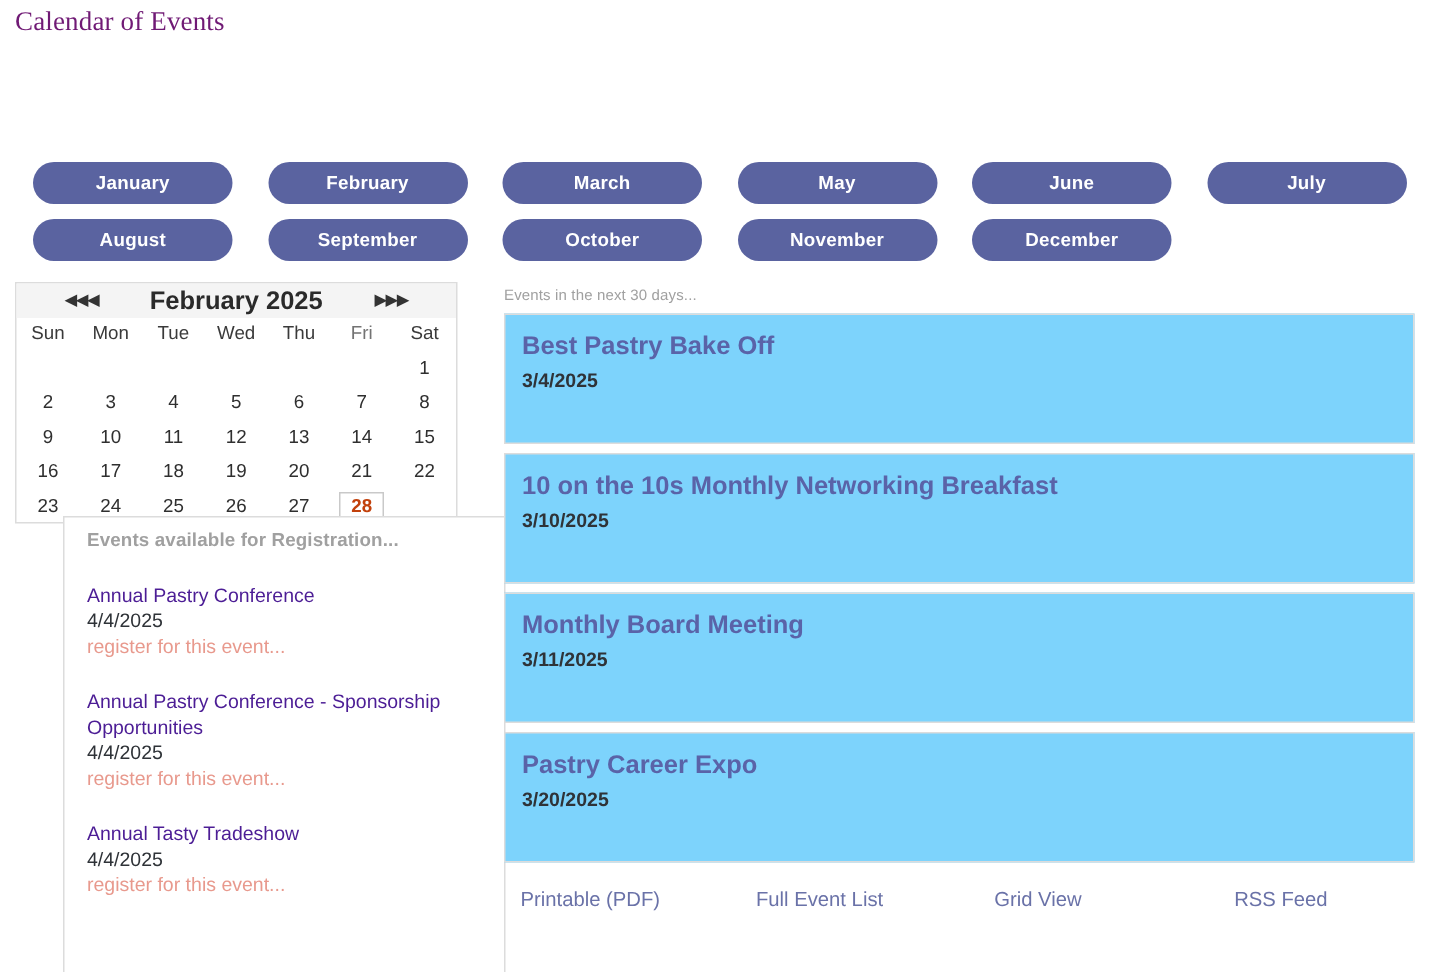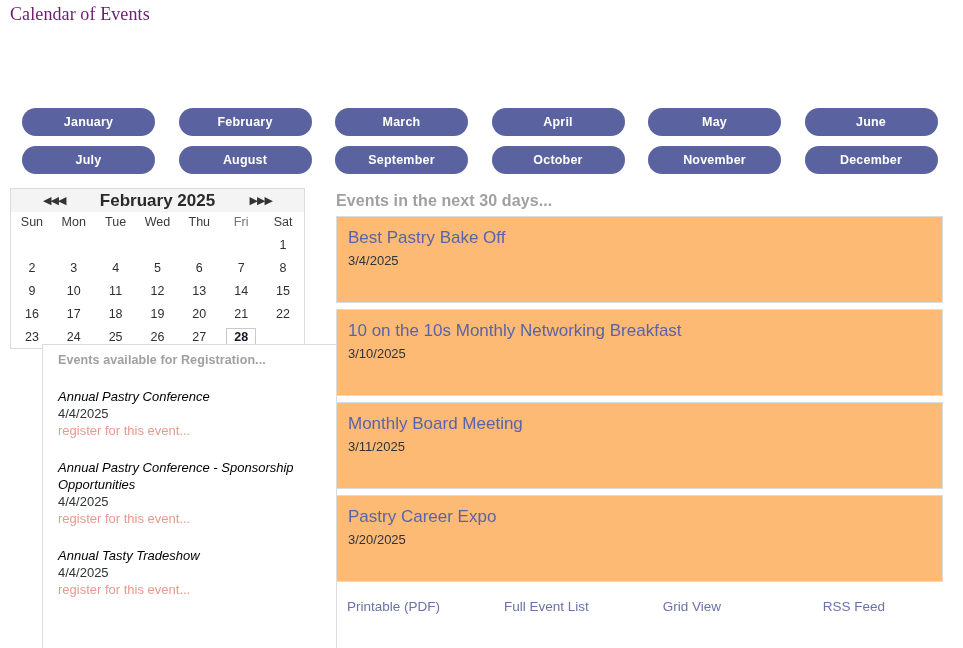--- a/index.html
+++ b/index.html
@@ -111,21 +111,21 @@
     padding: 2px 0;
     height: 19px;
     color: #2f2f2f;
   }
   .day-event { color: #e8998d; }
   .day-selected {
     display: inline-block;
     border: 1px solid #c9c9c9;
     padding: 1px 7px;
     font-weight: bold;
-    color: #0f172a;
+    color: #c2410c;
     line-height: 14px;
   }
 
   #registration-panel {
     position: absolute;
     left: 10px;
     top: 344px;
     width: 295px;
     height: 353px;
     border: 1px solid #dcdcdc;
@@ -138,23 +138,22 @@
   .panel-heading {
     font-size: 12.5px;
     font-weight: bold;
     color: #a0a0a0;
     letter-spacing: 0.1px;
     margin-bottom: 21px;
   }
   .reg-item { margin-bottom: 20px; }
   .reg-title {
     font-size: 13px;
-    color: #000000;
+    color: #4c1d95;
     line-height: 17px;
-    font-style: italic;
   }
   .reg-date {
     font-size: 13px;
     color: #2f3338;
     line-height: 17px;
   }
   .reg-link {
     font-size: 13px;
     color: #e8998d;
     line-height: 17px;
@@ -162,34 +161,35 @@
   }
 
   
   #events-column {
     position: absolute;
     left: 336px;
     top: 192px;
     width: 607px;
   }
   #events-heading {
-    font-size: 16px;
-    font-weight: bold;
+    font-size: 10px;
+    font-weight: normal;
     color: #a0a0a0;
     letter-spacing: 0.1px;
     margin-bottom: 6px;
   }
   .event-card {
     border: 1px solid #dcdcdc;
-    background: #fdba74;
+    background: #7dd3fc;
     box-sizing: border-box;
     height: 87px;
     padding: 10px 11px 0 11px;
     margin-bottom: 6px;
     cursor: pointer;
+    font-weight: bold;
   }
   .event-title {
     font-size: 17px;
     color: #5a63a8;
     line-height: 22px;
     margin-bottom: 3px;
   }
   .event-date {
     font-size: 13px;
     color: #2f3338;
@@ -212,21 +212,20 @@
 </style>
 </head>
 <body>
 
 <div id="page-title">Calendar of Events</div>
 
 <div id="month-buttons">
     <button class="month-button">January</button>
     <button class="month-button">February</button>
     <button class="month-button">March</button>
-    <button class="month-button">April</button>
     <button class="month-button">May</button>
     <button class="month-button">June</button>
     <button class="month-button">July</button>
     <button class="month-button">August</button>
     <button class="month-button">September</button>
     <button class="month-button">October</button>
     <button class="month-button">November</button>
     <button class="month-button">December</button>
   </div>
 

